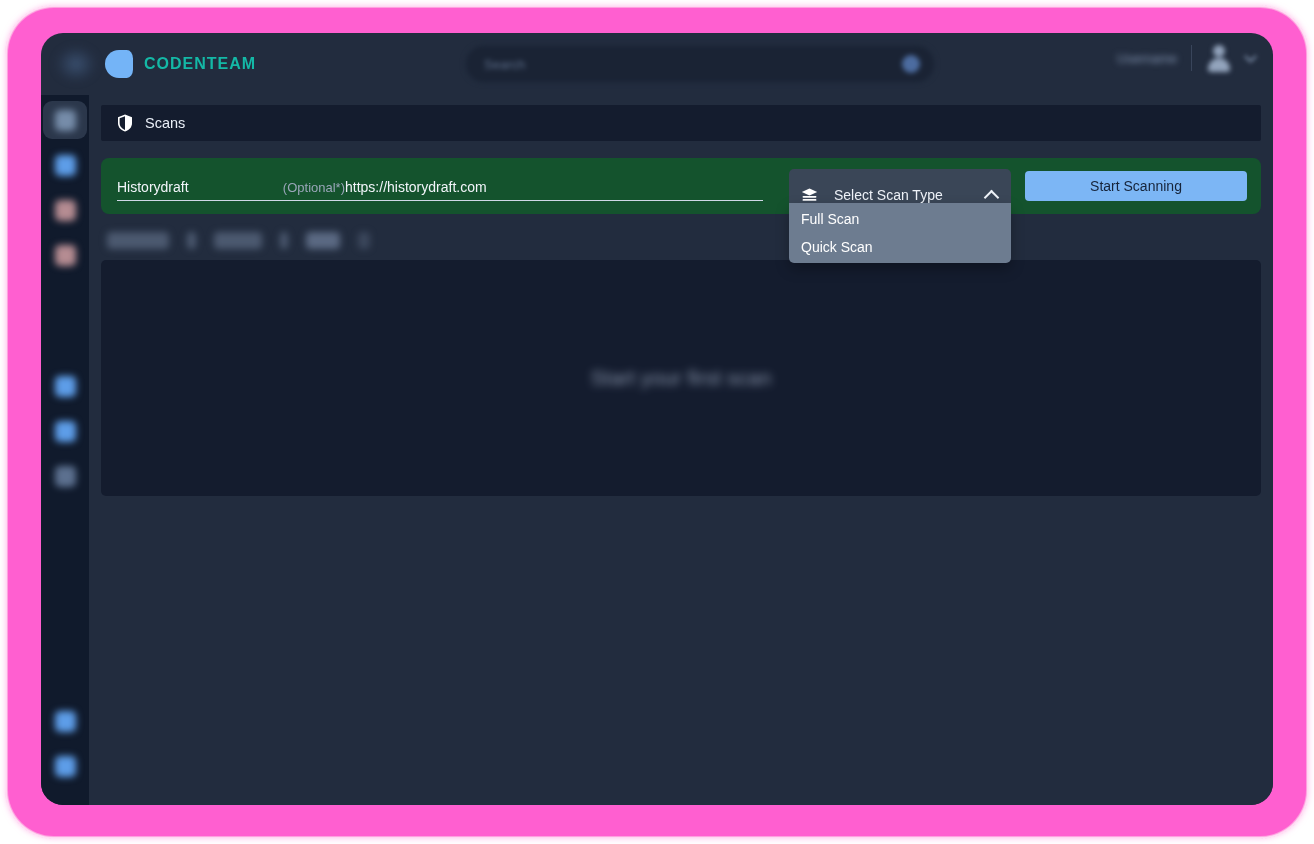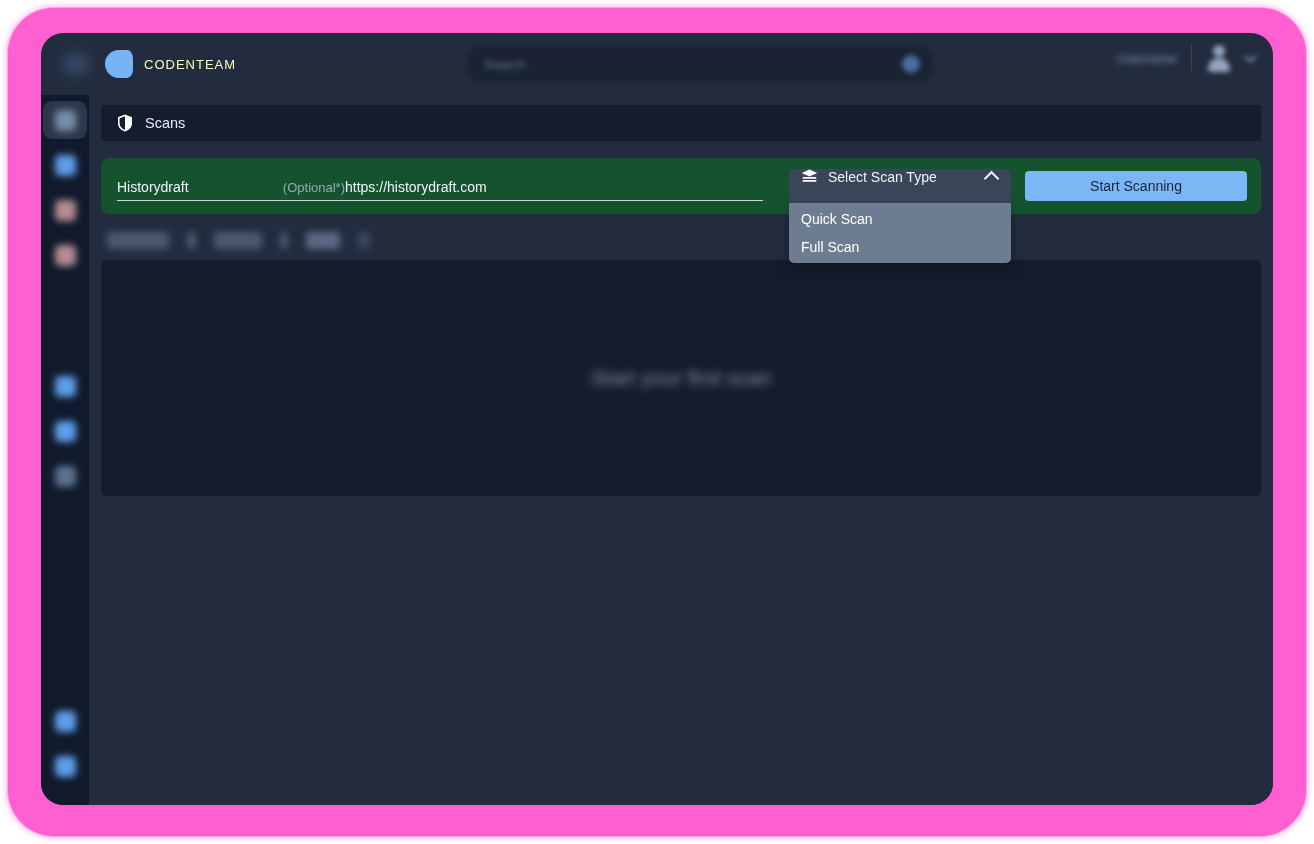--- a/index.html
+++ b/index.html
@@ -70,23 +70,23 @@
   .brand {
     display: flex; align-items: center; gap: 11px;
     margin-left: 6px;
   }
   .logo-mark {
     width: 28px; height: 28px;
     background: #74b4f7;
     border-radius: 50% 22% 22% 50% / 50% 30% 30% 50%;
   }
   .brand-name {
-    color: #fef9c3;
-    font-size: 13px;
-    font-weight: normal;
+    color: #14b8a6;
+    font-size: 16px;
+    font-weight: bold;
     letter-spacing: 1.0px;
   }
   .search-wrap {
     position: absolute;
     left: 424px; top: 12px;
     width: 470px; height: 38px;
     border-radius: 19px;
     background: #1a2334;
     display: flex; align-items: center;
     filter: blur(2.4px);
@@ -246,23 +246,23 @@
   .select-zone {
     position: relative;
     margin-left: 26px;
     width: 222px;
   }
   .select-head {
     height: 34px;
     background: #3a4657;
     border-radius: 5px 5px 0 0;
     display: flex;
-    align-items: flex-start;
+    align-items: flex-end;
     padding: 0 12px;
-    gap: 10px;
+    gap: 16px;
     position: relative;
     z-index: 3;
   }
   .layers-icon { width: 17px; height: 15px; display: block; flex: 0 0 17px; }
   .select-label {
     color: #eef2f8;
     font-size: 14px;
     flex: 1;
   }
   .chev-up {
@@ -448,24 +448,24 @@
               <path d="M9 0.5 L17.2 4.2 L9 7.9 L0.8 4.2 Z" fill="#ffffff"></path>
               <rect x="1.6" y="8.4" width="14.8" height="1.9" rx="0.9" fill="#ffffff"></rect>
               <rect x="1.6" y="11.8" width="14.8" height="1.9" rx="0.9" fill="#ffffff"></rect>
             </svg>
             <span class="select-label">Select Scan Type</span>
             <span class="chev-up"></span>
           </div>
 
           <div class="select-menu">
             <div class="opt">
-              <span>Quick Scan</span>
+              <span>Full Scan</span>
             </div>
             <div class="opt">
-              <span>Full Scan</span>
+              <span>Quick Scan</span>
             </div>
           </div>
         </div>
 
         <button class="start-btn">Start Scanning</button>
       </div>
 
       <div class="filter-row">
         <div class="chip chip-a"></div>
         <div class="chip chip-b"></div>

